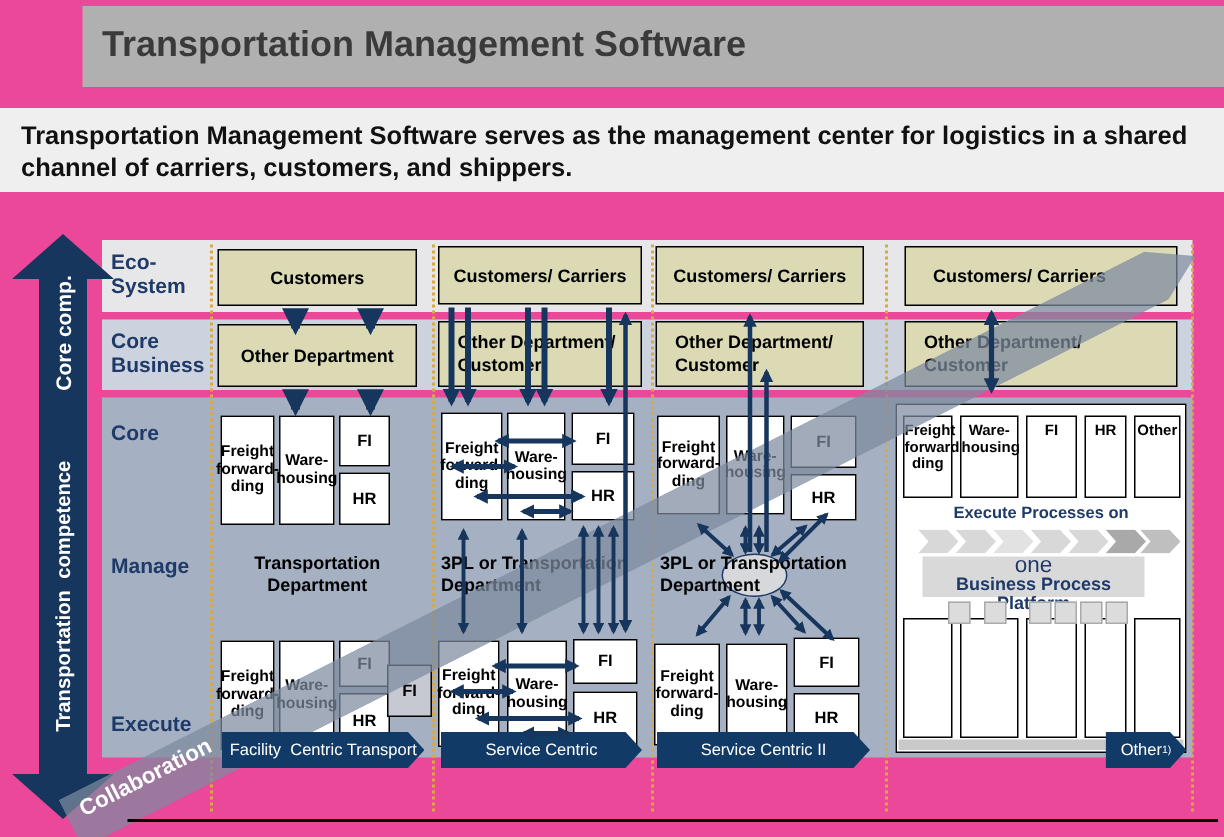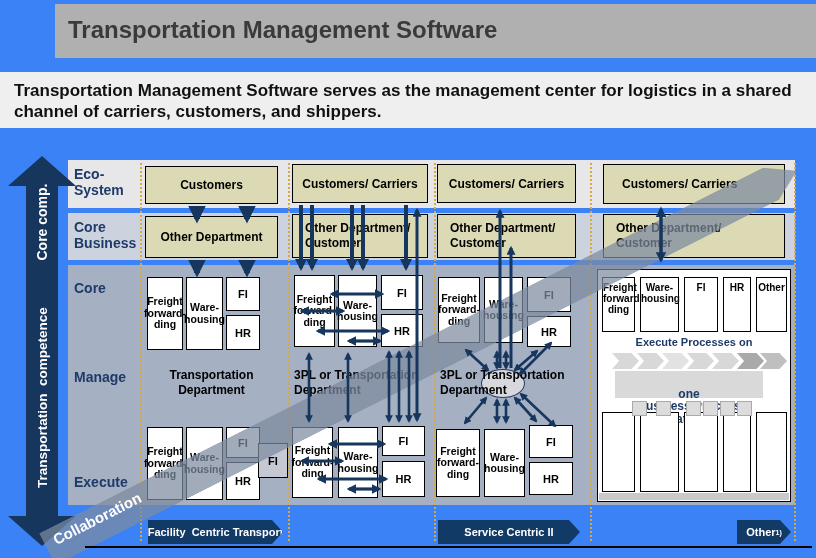--- a/index.html
+++ b/index.html
@@ -1,30 +1,30 @@
 <!DOCTYPE html>
 <html><head>
 <meta charset="utf-8">
 <style>
   html,body{margin:0;padding:0;background:#fff}
-  #stage{position:relative;width:816px;height:558px;background:#3b82f6;overflow:hidden;
+  #stage{position:relative;width:816px;height:558px;background:#ec4899;overflow:hidden;
          font-family:"Liberation Sans",sans-serif;color:#000}
   .abs{position:absolute}
   .pre{white-space:pre-line}
   .box{position:absolute;border:1.5px solid #000;box-sizing:border-box;display:flex;
        align-items:center;justify-content:center;text-align:center;font-weight:bold;z-index:3}
   .beige{background:#DBDAB5}
   .whitebx{background:#fff}
   .leftal{justify-content:flex-start;text-align:left;padding-left:12px}
   .small{font-size:10.5px;line-height:11.5px;border-width:1.3px}
   .rowlabel{position:absolute;color:#1E3A68;font-weight:bold;font-size:14px;line-height:16px;
             white-space:pre-line;z-index:3}
   .band{position:absolute;left:68px;width:727px;z-index:1}
   .dotline{position:absolute;top:163px;height:378px;width:0;border-left:2px dotted #D9A93F;z-index:2}
-  .banner{position:absolute;top:520px;height:24px;background:#123A67;color:#fff;font-weight:bold;
+  .banner{position:absolute;top:488px;height:24px;background:#123A67;color:#fff;font-weight:normal;
           font-size:11px;display:flex;align-items:center;justify-content:center;white-space:pre;
           clip-path:polygon(0 0,calc(100% - 11px) 0,100% 50%,calc(100% - 11px) 100%,0 100%);z-index:6}
   .vtext{position:absolute;color:#fff;font-weight:bold;white-space:pre;text-align:center;
          transform:rotate(-90deg);z-index:3}
   .mod{position:absolute;border:1.3px solid #000;background:#fff;box-sizing:border-box;
        font-weight:bold;font-size:10px;line-height:11px;text-align:center;padding-top:4px;
        white-space:pre-line;z-index:3}
   .chev{position:absolute;top:353px;width:27px;height:16px;z-index:3;
         clip-path:polygon(0 0,72% 0,100% 50%,72% 100%,0 100%,26% 50%)}
   .sq{position:absolute;top:401px;width:15px;height:15px;background:#DCDCDC;border:1px solid #AAA;
@@ -102,20 +102,21 @@
   <div class="box whitebx" style="left:381px;top:314px;width:42px;height:33px;font-size:11px;border-width:1.3px">HR</div>
   <div class="abs pre" style="left:294px;top:368px;width:140px;text-align:left;font-weight:bold;font-size:12px;line-height:15px;z-index:3">3PL or Transportation
 Department</div>
   <div class="box whitebx small pre" style="left:292px;top:427px;width:41px;height:71px">Freight
 forward-
 ding</div>
   <div class="box whitebx small pre" style="left:338px;top:427px;width:40px;height:71px">Ware-
 housing</div>
   <div class="box whitebx" style="left:382px;top:426px;width:43px;height:30px;font-size:11px;border-width:1.3px">FI</div>
   <div class="box whitebx" style="left:382px;top:461px;width:43px;height:36px;font-size:11px;border-width:1.3px">HR</div>
+  <div class="banner" style="left:294px;width:134px">Service Centric</div>
 
   <div class="box beige" style="left:437px;top:164px;width:139px;height:39px;font-size:12px">Customers/ Carriers</div>
   <div class="box beige leftal pre" style="left:437px;top:214px;width:139px;height:44px;font-size:12px;line-height:15px">Other Department/
 Customer</div>
   <div class="box whitebx small pre" style="left:438px;top:277px;width:42px;height:66px">Freight
 forward-
 ding</div>
   <div class="box whitebx small pre" style="left:484px;top:277px;width:39px;height:66px">Ware-
 housing</div>
   <div class="box whitebx" style="left:527px;top:277px;width:44px;height:35px;font-size:11px;border-width:1.3px">FI</div>
@@ -150,21 +151,21 @@
 
   <div class="chev" style="left:612px;background:#D8D8D8"></div>
   <div class="chev" style="left:637px;background:#D8D8D8"></div>
   <div class="chev" style="left:662px;background:#E2E2E2"></div>
   <div class="chev" style="left:687px;background:#D8D8D8"></div>
   <div class="chev" style="left:712px;background:#D8D8D8"></div>
   <div class="chev" style="left:737px;background:#A9A9A9"></div>
   <div class="chev" style="left:760px;background:#BFBFBF"></div>
 
   <div class="abs" style="left:615px;top:371px;width:148px;height:27px;background:#D9D9D9;z-index:3;text-align:center">
-    <div style="color:#1F3A68;font-weight:bold;font-size:12px;line-height:12px;margin-top:17px">one</div>
+    <div style="color:#1F3A68;font-weight:normal;font-size:15px;line-height:12px;margin-top:0">one</div>
     <div style="color:#1F3A68;font-weight:bold;font-size:12px;line-height:13px">Business Process Platform</div>
   </div>
 
   <div class="mod" style="left:602px;top:412px;width:33px;height:80px"></div>
   <div class="mod" style="left:640px;top:412px;width:39px;height:80px"></div>
   <div class="mod" style="left:684px;top:412px;width:34px;height:80px"></div>
   <div class="mod" style="left:723px;top:412px;width:28px;height:80px"></div>
   <div class="mod" style="left:756px;top:412px;width:31px;height:80px"></div>
 
   <div class="sq" style="left:632px"></div>

